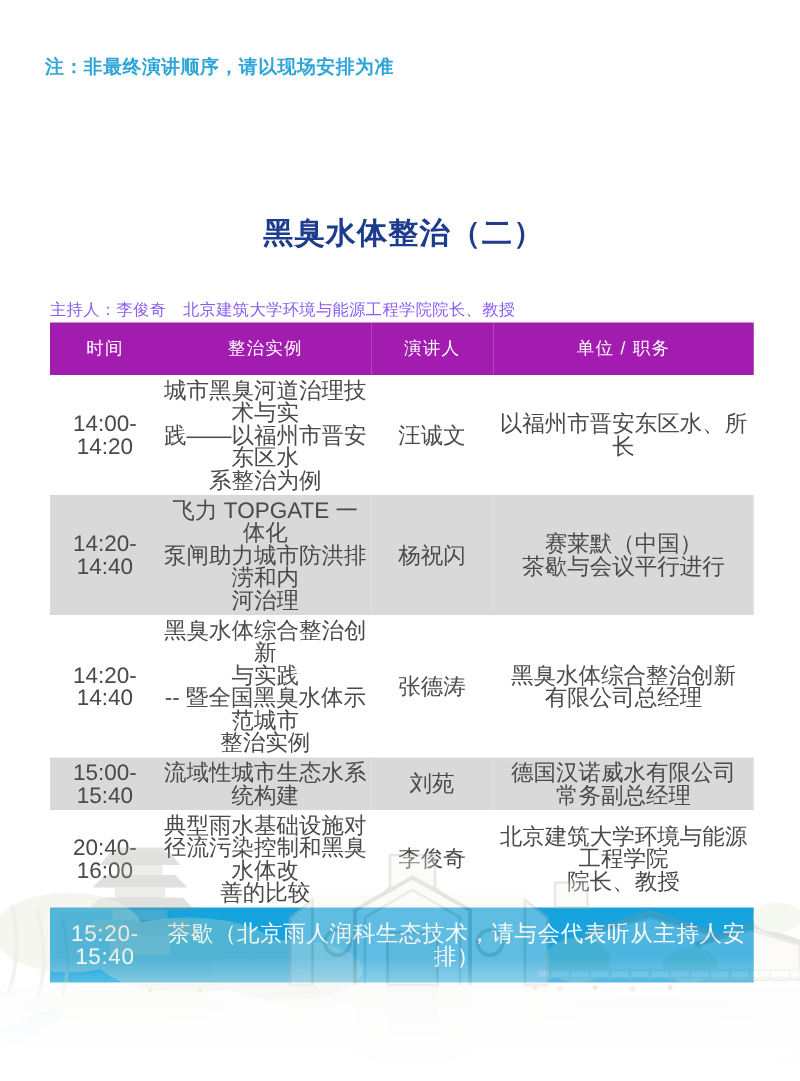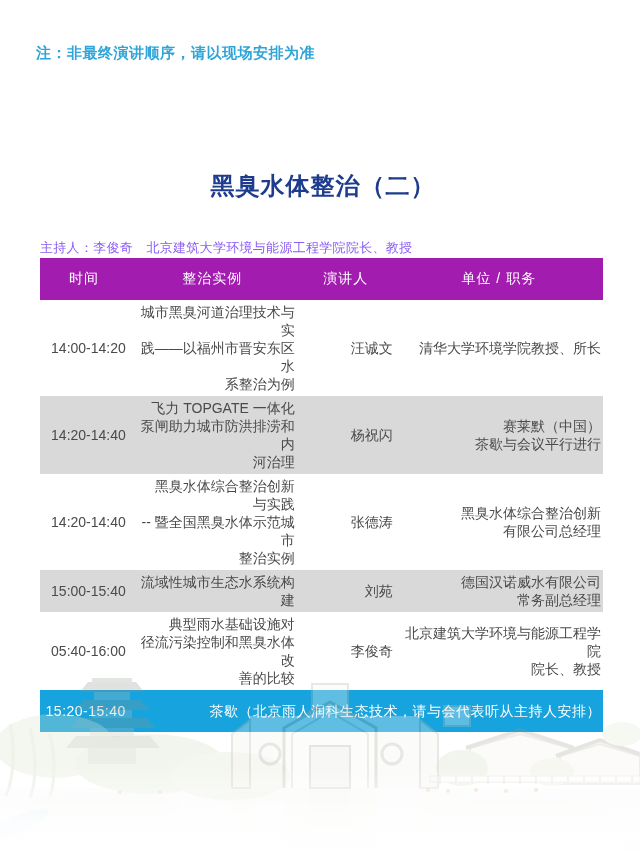--- a/index.html
+++ b/index.html
@@ -35,23 +35,23 @@
   table.agenda col.c1 { width: 15.6%; }
   table.agenda col.c2 { width: 30%; }
   table.agenda col.c3 { width: 17.4%; }
   table.agenda col.c4 { width: 37%; }
   table.agenda th {
     background: #a21caf; color: #ffffff;
     font-size: 14px; font-weight: normal;
     padding: 12px 2px; text-align: center; letter-spacing: 1px;
   }
   table.agenda td {
-    font-size: 14px; color: #4a4a4a;
+    font-size: 18px; color: #4a4a4a;
     line-height: 18px; padding: 3px 2px;
-    text-align: right; vertical-align: middle;
+    text-align: center; vertical-align: middle;
     white-space: pre-line;
   }
   table.agenda tbody tr:nth-child(even) { background: #d9d9d9; }
   table.agenda tr.break-row { background: #17a3dd !important; }
   table.agenda tr.break-row td { color: #ffffff; padding: 12px 2px; letter-spacing: 0.5px; margin-left: 36px; }
   .scenery {
     position: absolute; left: 0; top: 676px;
     width: 640px; height: 189px;
     pointer-events: none;
   }
@@ -82,21 +82,21 @@
         <th>单位 / 职务</th>
       </tr>
     </thead>
     <tbody>
         <tr>
           <td>14:00-14:20</td>
           <td>城市黑臭河道治理技术与实
 践——以福州市晋安东区水
 系整治为例</td>
           <td>汪诚文</td>
-          <td>清华大学环境学院教授、所长</td>
+          <td>以福州市晋安东区水、所长</td>
         </tr>
         <tr>
           <td>14:20-14:40</td>
           <td>飞力 TOPGATE 一体化
 泵闸助力城市防洪排涝和内
 河治理</td>
           <td>杨祝闪</td>
           <td>赛莱默（中国）
 茶歇与会议平行进行</td>
         </tr>
@@ -111,21 +111,21 @@
 有限公司总经理</td>
         </tr>
         <tr>
           <td>15:00-15:40</td>
           <td>流域性城市生态水系统构建</td>
           <td>刘苑</td>
           <td>德国汉诺威水有限公司
 常务副总经理</td>
         </tr>
         <tr>
-          <td>05:40-16:00</td>
+          <td>20:40-16:00</td>
           <td>典型雨水基础设施对
 径流污染控制和黑臭水体改
 善的比较</td>
           <td>李俊奇</td>
           <td>北京建筑大学环境与能源工程学院
 院长、教授</td>
         </tr>
         <tr class="break-row">
           <td>15:20-15:40</td>
           <td colspan="3">茶歇（北京雨人润科生态技术，请与会代表听从主持人安排）</td>

